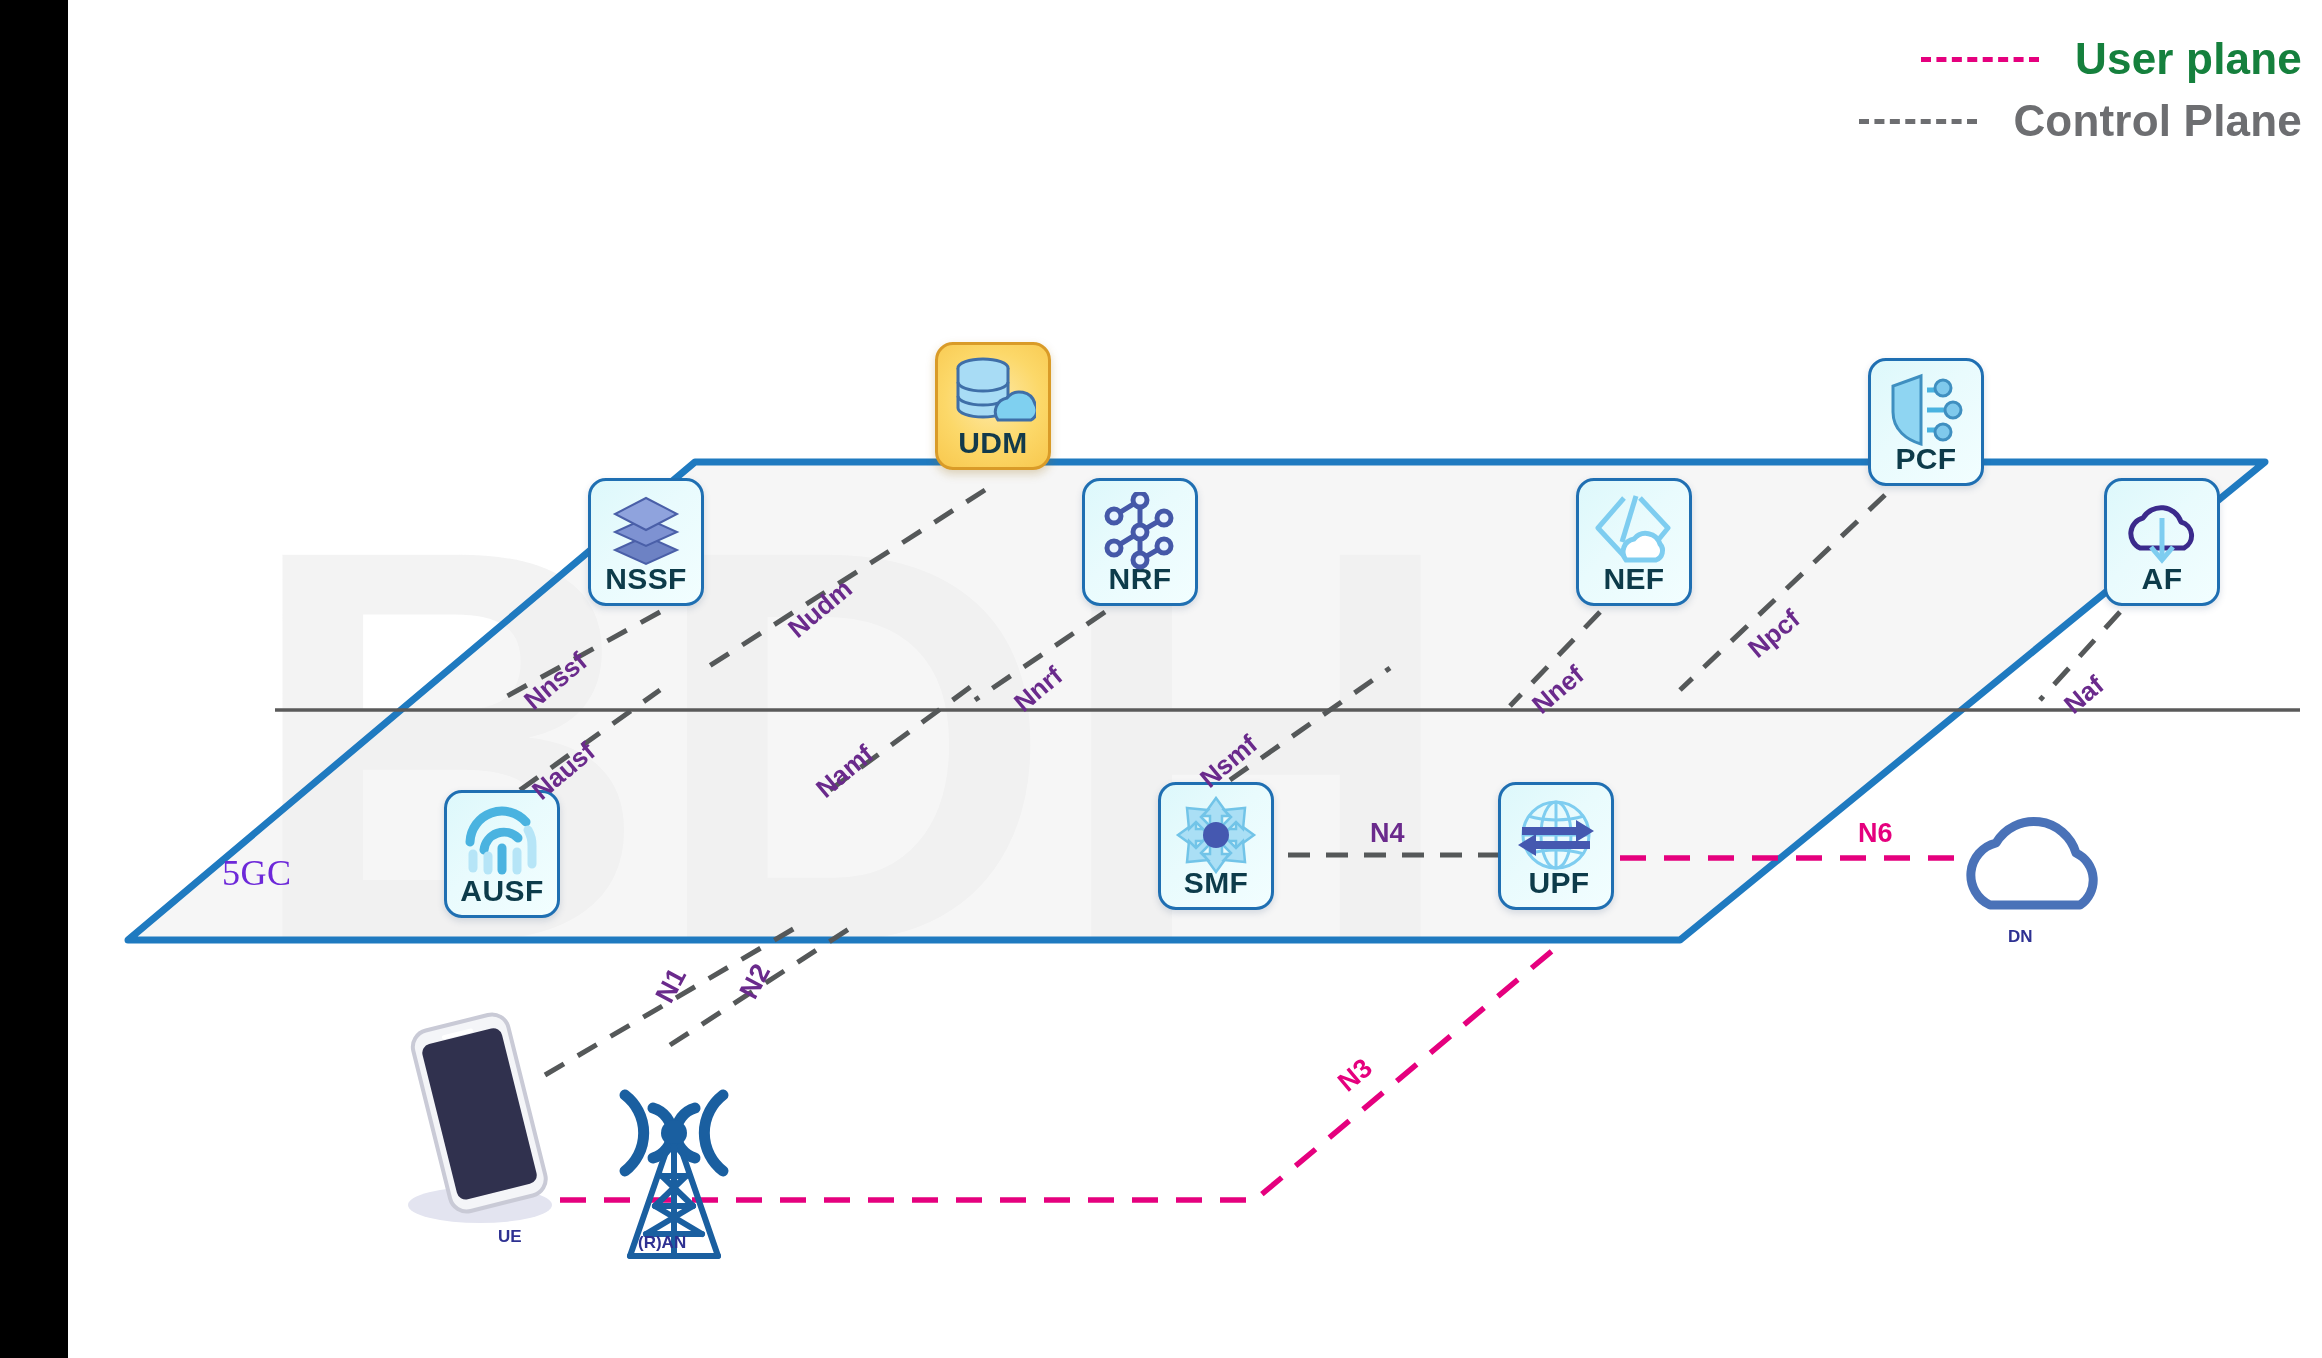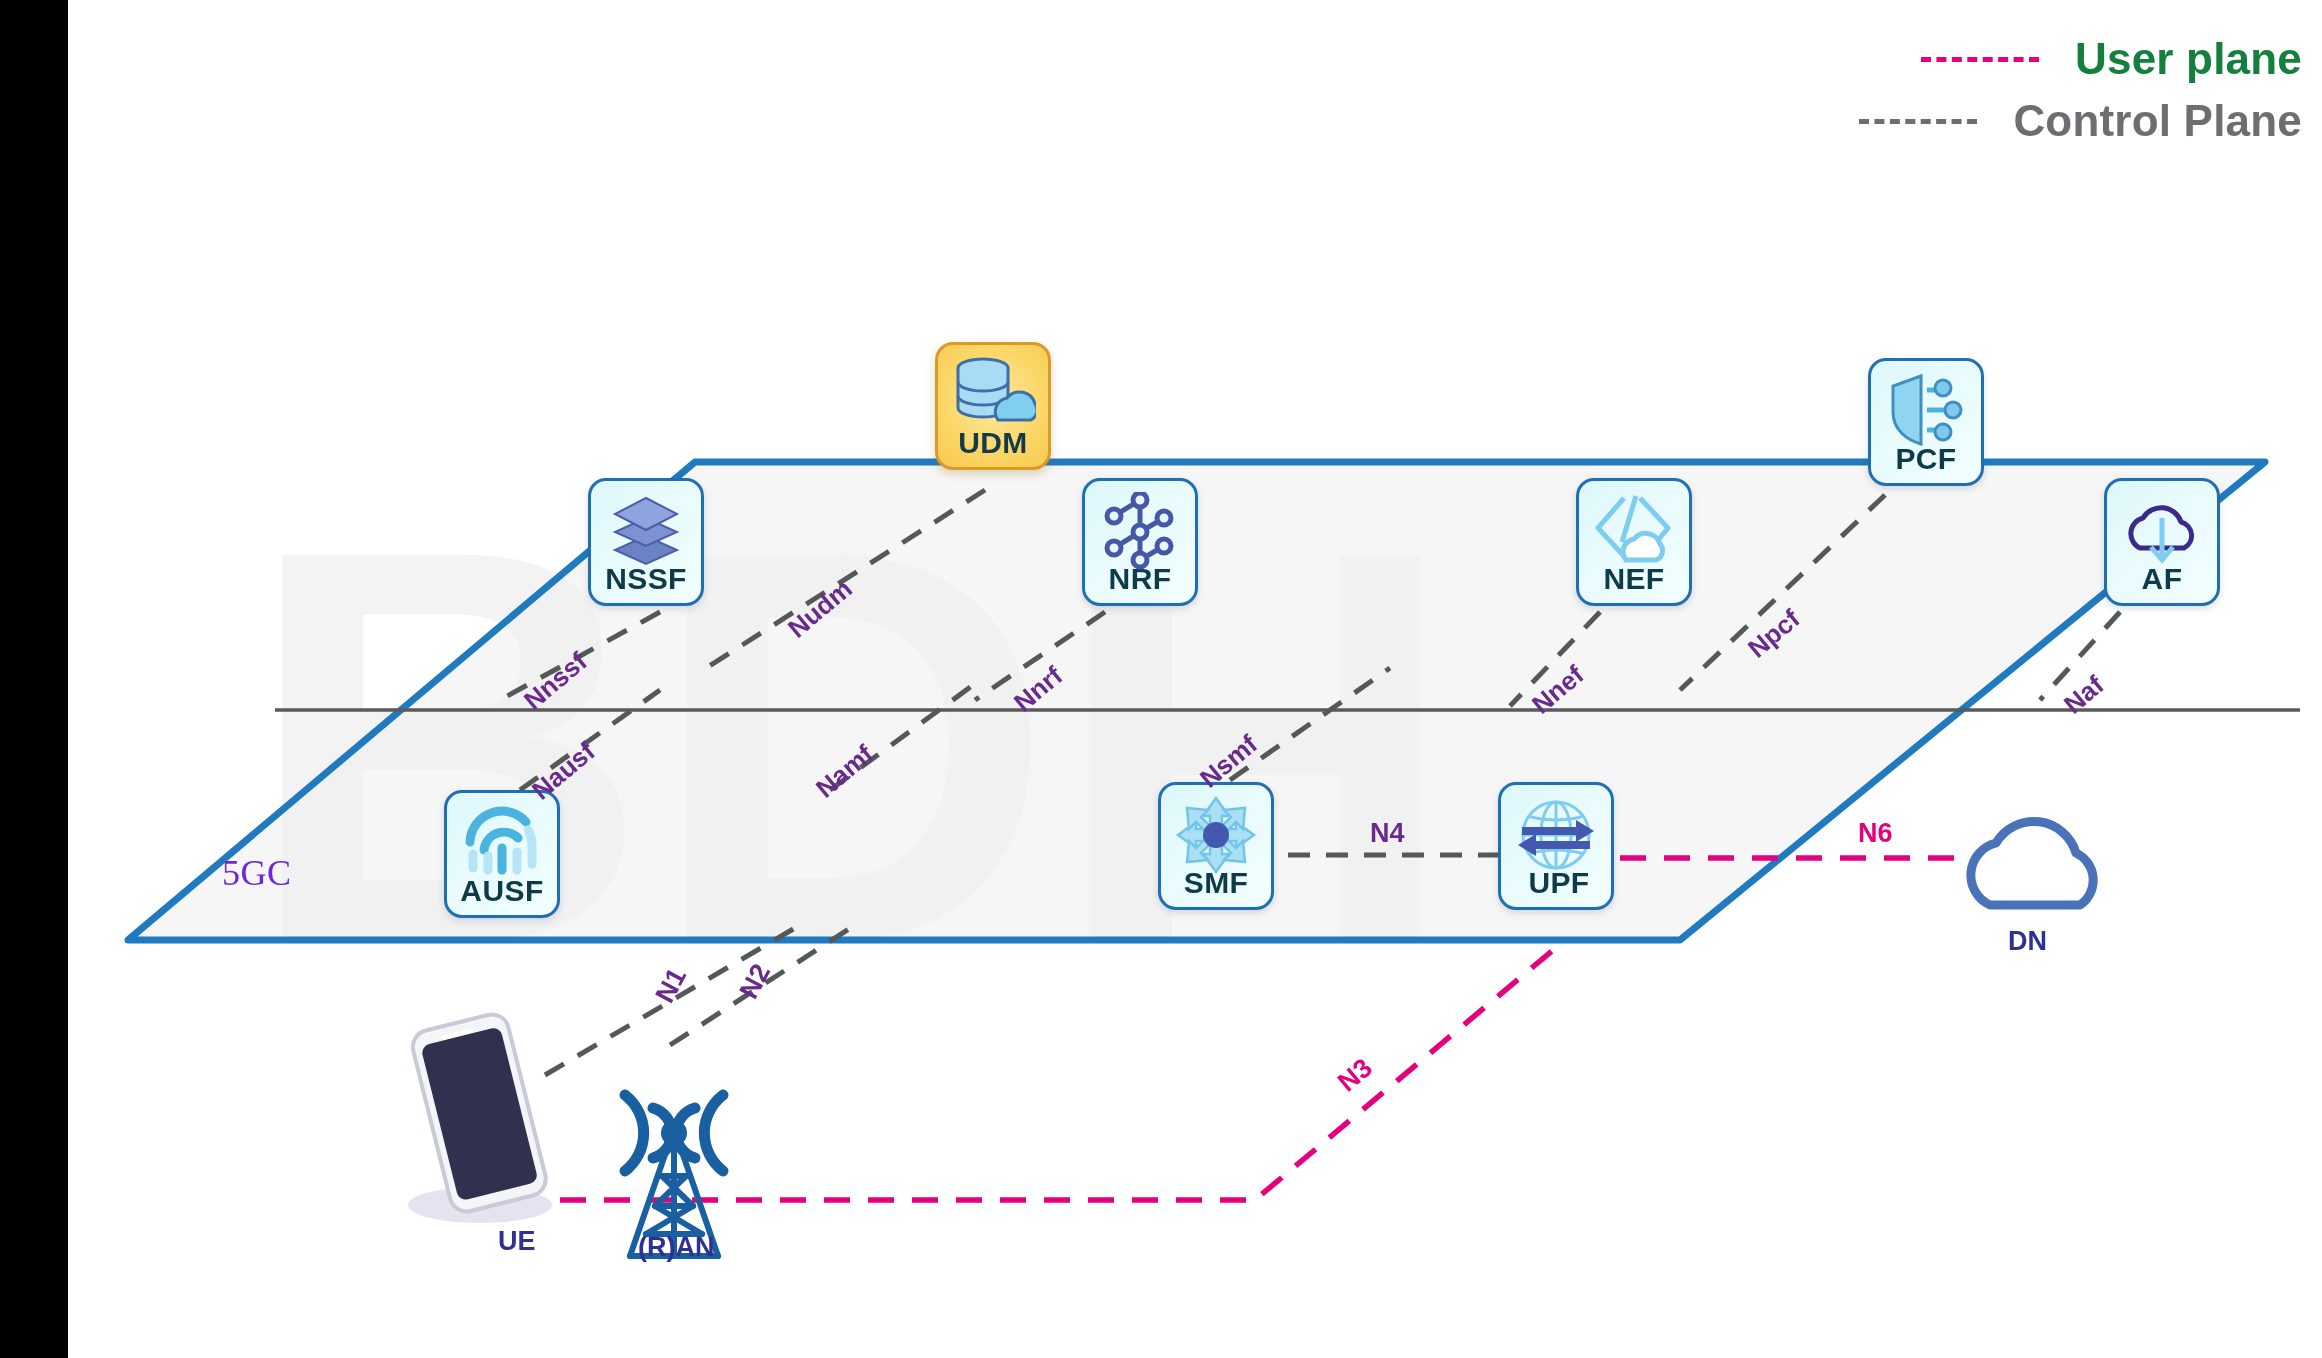--- a/index.html
+++ b/index.html
@@ -44,21 +44,21 @@
   .node.highlight .lbl { color: #123a4b; }
 
   
   .txt { position: absolute; white-space: nowrap; line-height: 1; }
   .iface {
     font-size: 26px; font-weight: 700; color: #6a2a8c;
     transform-origin: left bottom;
   }
   .n-lbl { font-size: 27px; font-weight: 700; color: #6a2a8c; }
   .n-lbl.up { color: #e5007e; }
-  .nodename { font-size: 27px; font-weight: 700; color: #2e3192; }
+  .nodename { font-size: 17px; font-weight: 700; color: #2e3192; }
   .core-label {
     font-size: 36px; color: #6d28d9; font-family: Liberation Serif, serif;
     letter-spacing: .5px;
   }
 
   
   .legend { position: absolute; right: 20px; top: 28px; }
   .legend-row { display: flex; align-items: center; justify-content: flex-end; height: 62px; }
   .legend-dash { width: 118px; height: 0; border-top: 5px dashed #e5007e; margin-right: 36px; }
   .legend-dash.cp { border-top-color: #6d6e71; }

